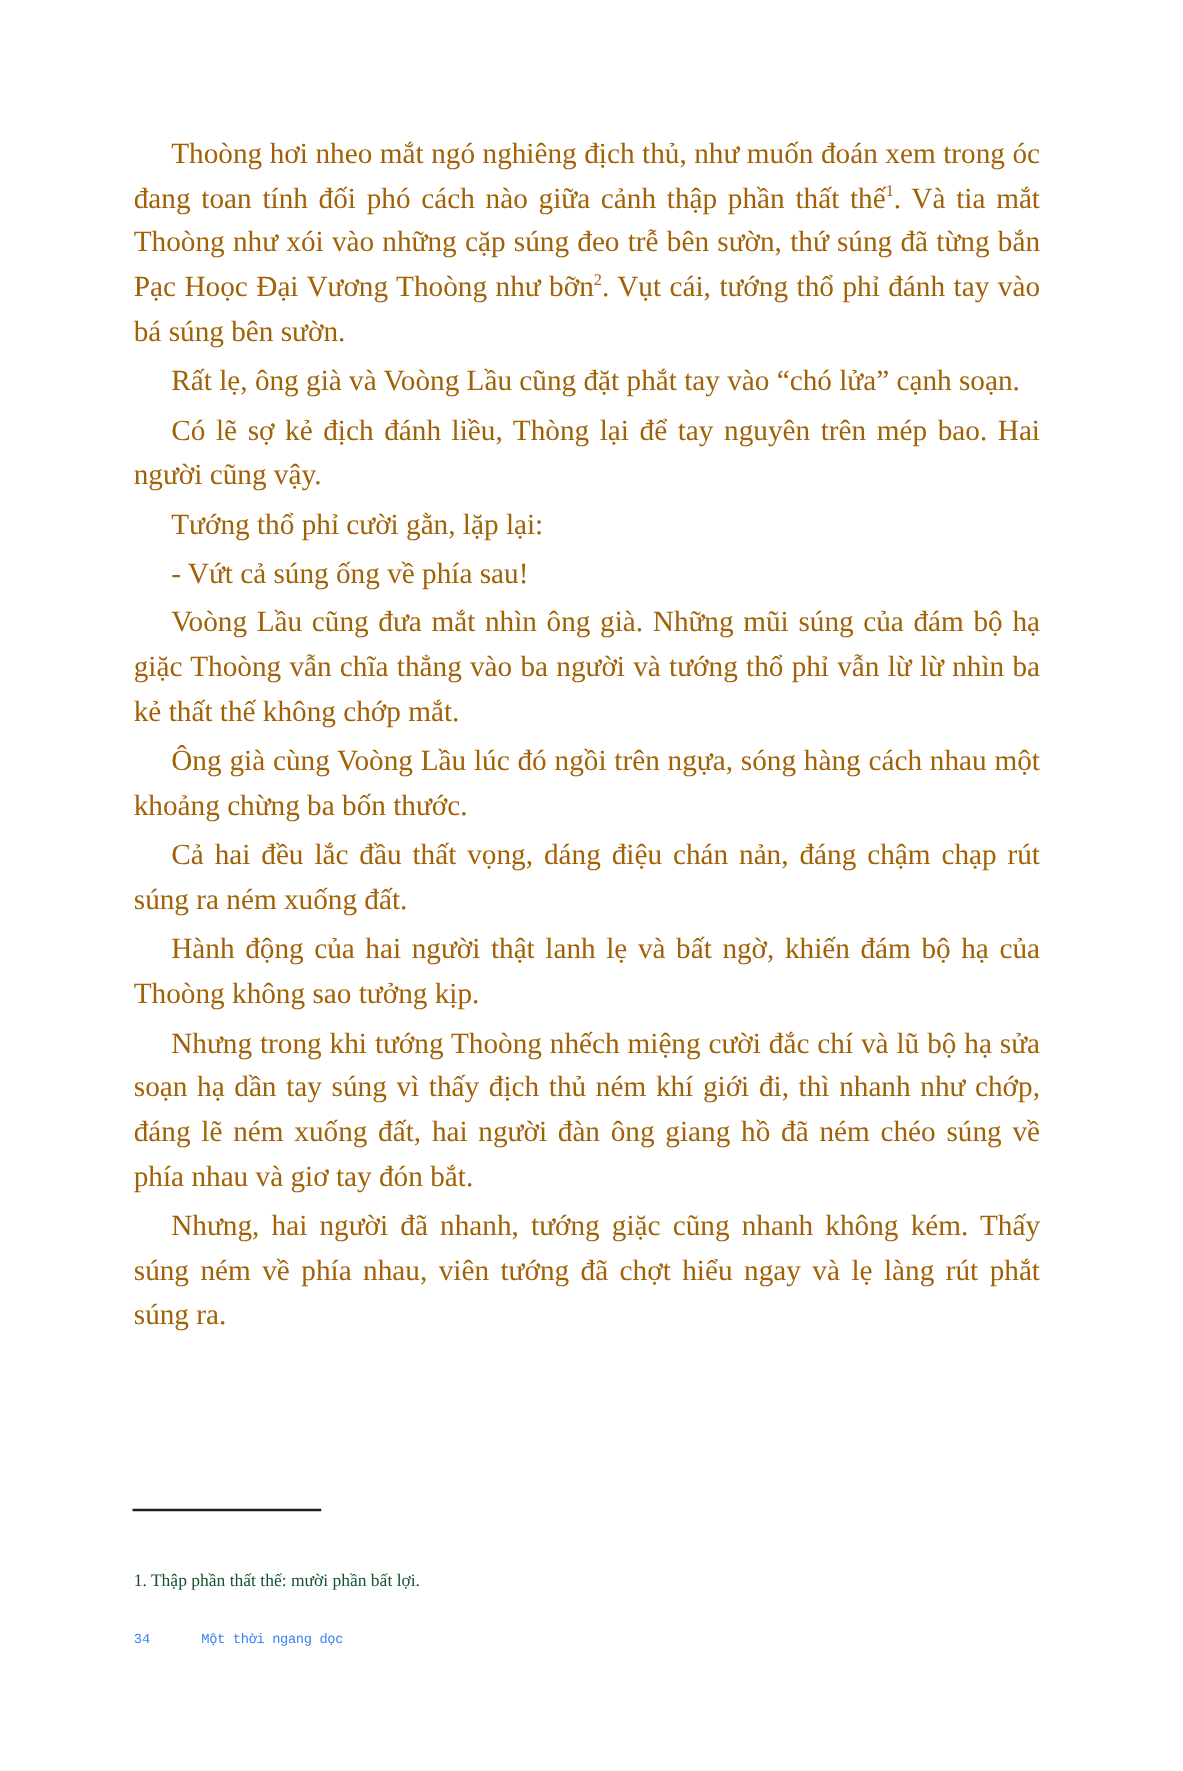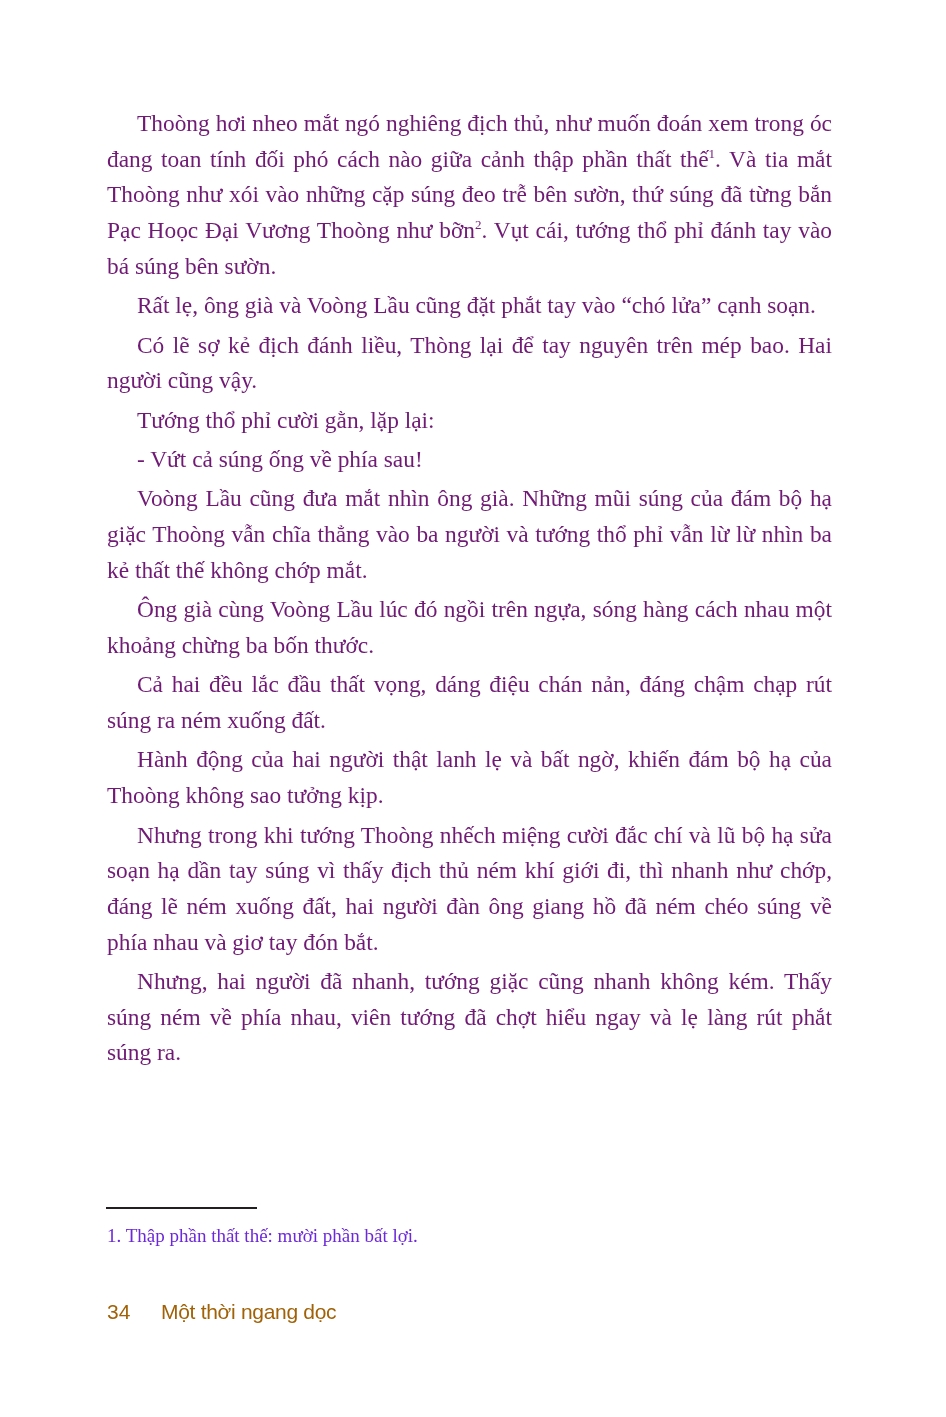--- a/index.html
+++ b/index.html
@@ -22,21 +22,21 @@
       background: #ffffff;
     }
     .body-text {
       position: absolute;
       left: 107px;
       top: 106px;
       width: 725px;
       font-family: "Liberation Serif", "DejaVu Serif", serif;
       font-size: 23.4px;
       line-height: 35.7px;
-      color: #701a75;
+      color: #a16207;
     }
     .para {
       margin: 0 0 3.7px 0;
       text-indent: 30px;
       text-align: justify;
       text-align-last: left;
     }
     .para sup {
       font-size: 13px;
       line-height: 0;
@@ -46,38 +46,38 @@
       position: absolute;
       left: 106px;
       top: 1207px;
       width: 151px;
       height: 2px;
       background: #231f20;
     }
     .footnotes {
       position: absolute;
       left: 107px;
-      top: 1224px;
+      top: 1254px;
       width: 725px;
       font-family: "Liberation Serif", "DejaVu Serif", serif;
-      font-size: 19px;
+      font-size: 14px;
       line-height: 24.5px;
-      color: #6d28d9;
+      color: #14532d;
     }
     .footnote {
       margin: 0;
     }
     .footer {
       position: absolute;
       left: 107px;
       top: 1300px;
-      font-family: Liberation Sans, sans-serif;
-      font-size: 21px;
+      font-family: Liberation Mono, monospace;
+      font-size: 11px;
       line-height: 24px;
-      color: #a16207;
+      color: #3b82f6;
       display: flex;
       align-items: baseline;
     }
     .page-number {
       width: 54px;
       font-weight: 300;
     }
     .book-title {
       font-weight: 300;
       letter-spacing: -0.3px;

